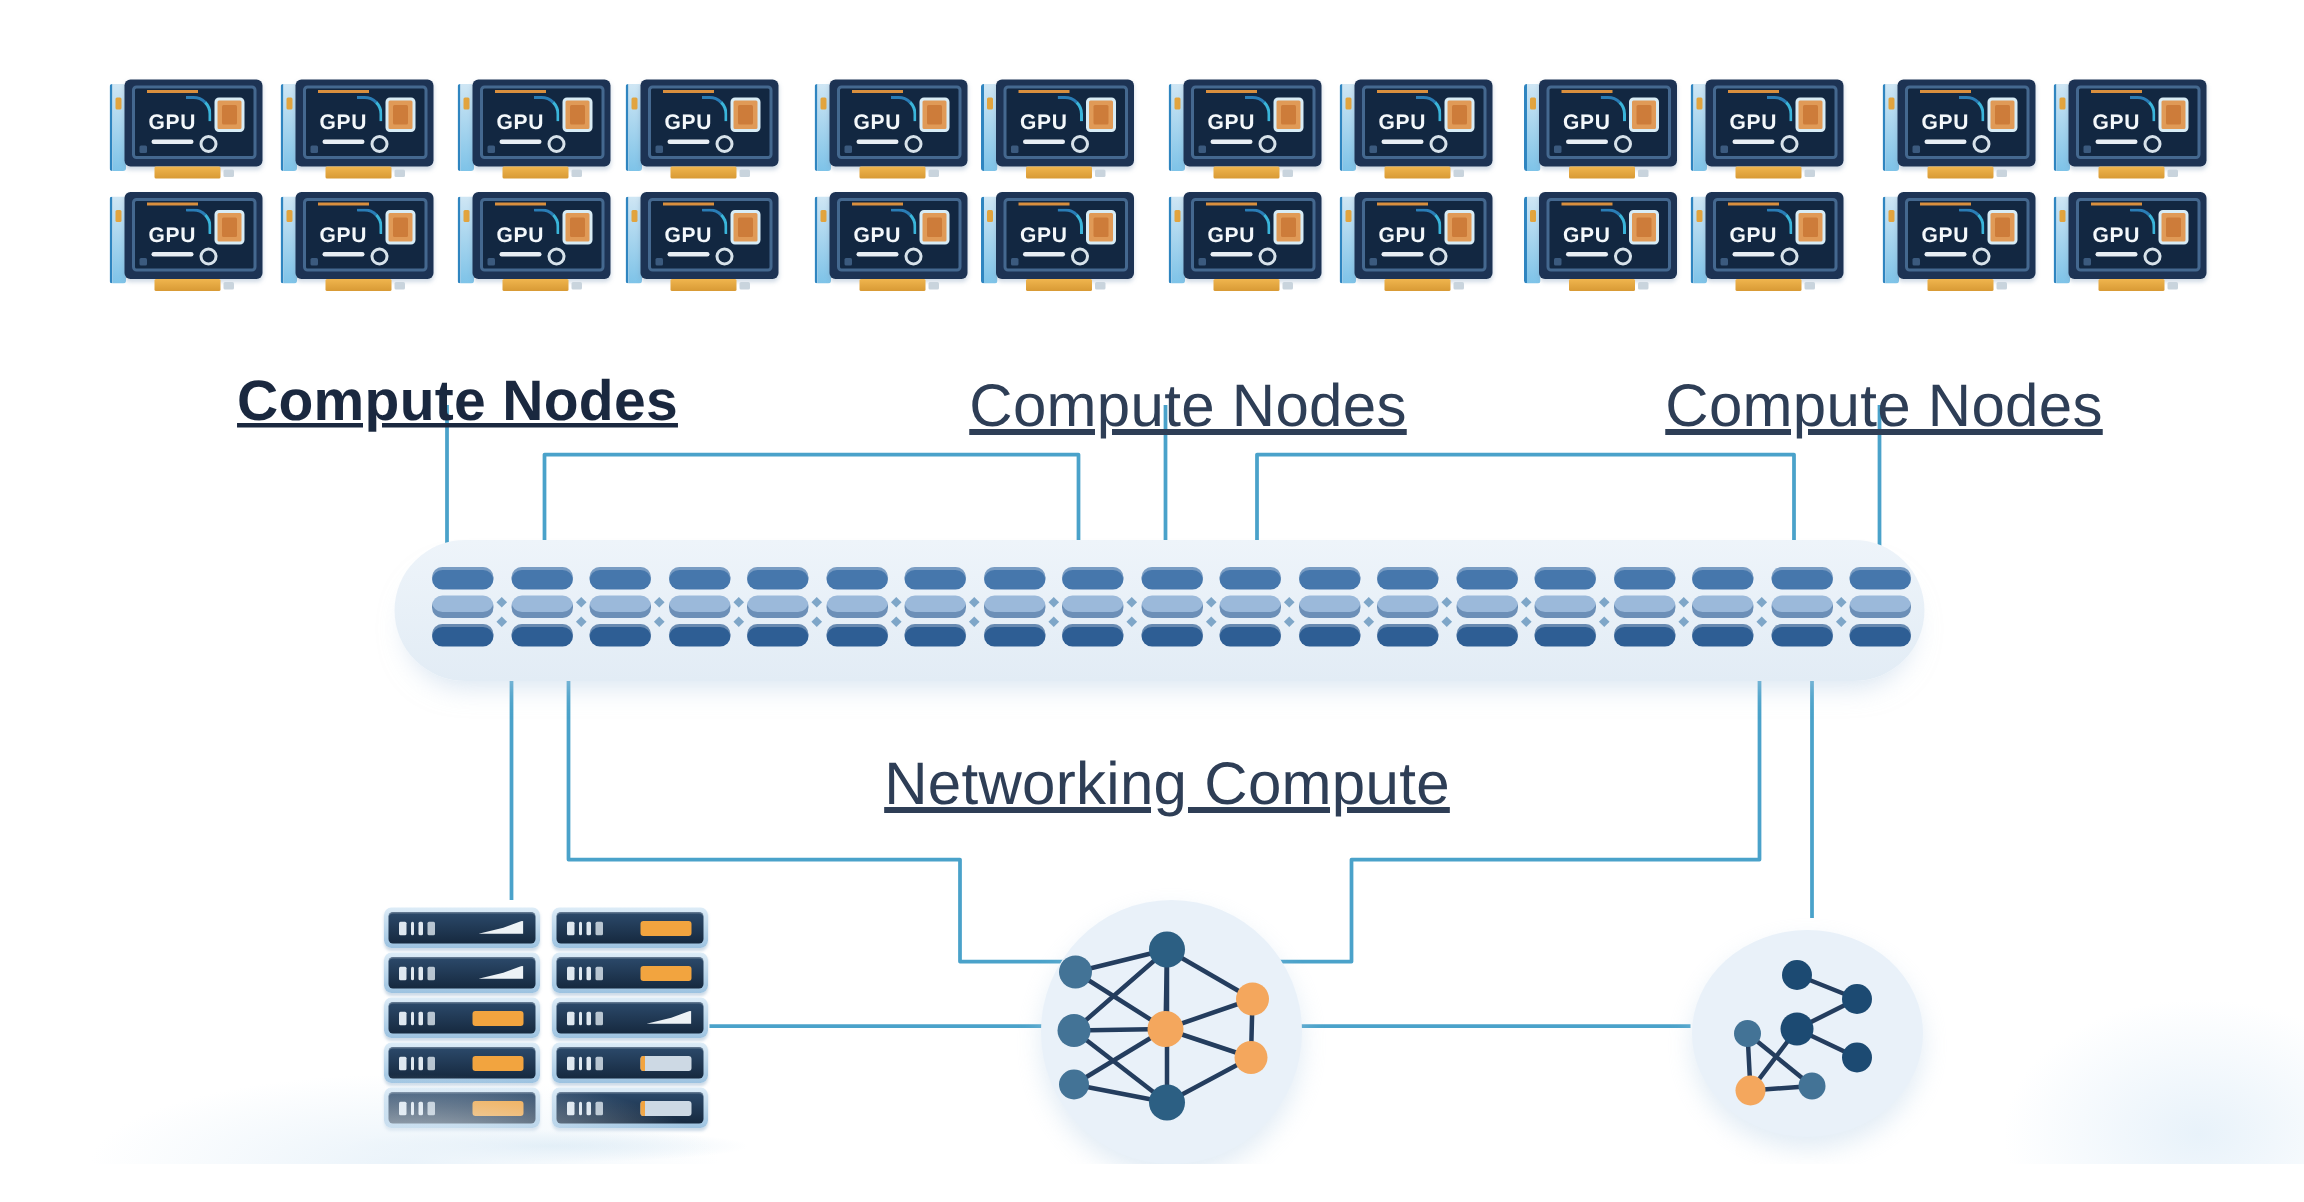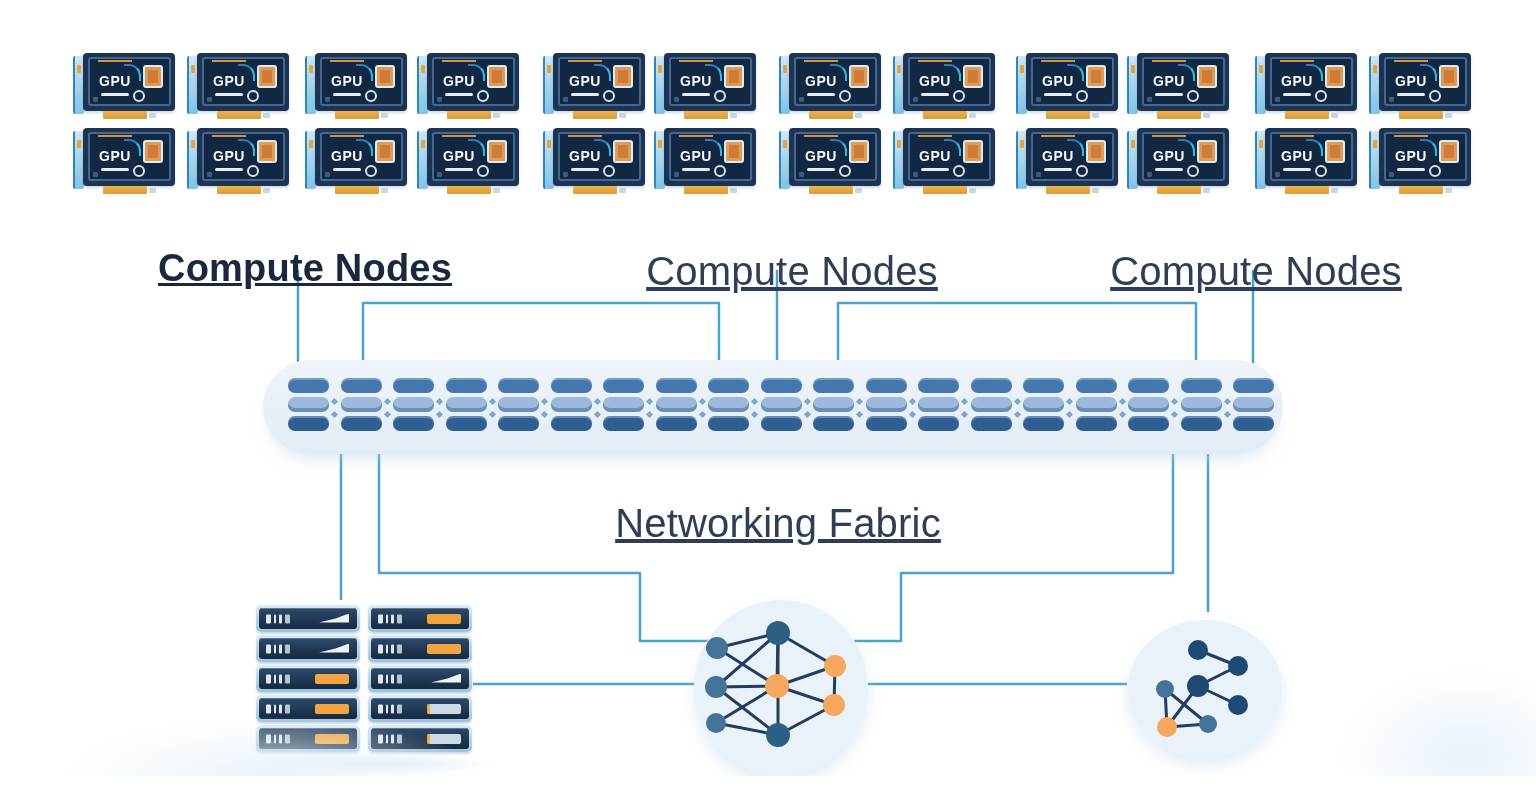--- a/index.html
+++ b/index.html
@@ -520,21 +520,21 @@
         <span class="gpu-chip"></span>
       </div>
     </div>
     <div class="gpu-pins"></div>
   </div>
     </div>
 
   <h2 class="big-label bold" id="lbl-g1">Compute Nodes</h2>
   <h2 class="big-label" id="lbl-g2">Compute Nodes</h2>
   <h2 class="big-label" id="lbl-g3">Compute Nodes</h2>
-  <h2 class="big-label" id="lbl-fabric">Networking Fabric</h2>
+  <h2 class="big-label" id="lbl-fabric">Networking Compute</h2>
 
   <div id="rack-shadow"></div>
   <div id="rack-layer">
       <div class="rack-unit" style="left: 256px; top: 605px; width: 104px;">
     <div class="unit-face">
       <span class="led-strip">
         <span class="led w1"></span>
             <span class="led w2"></span>
             <span class="led w3"></span>
             <span class="led w4"></span>

